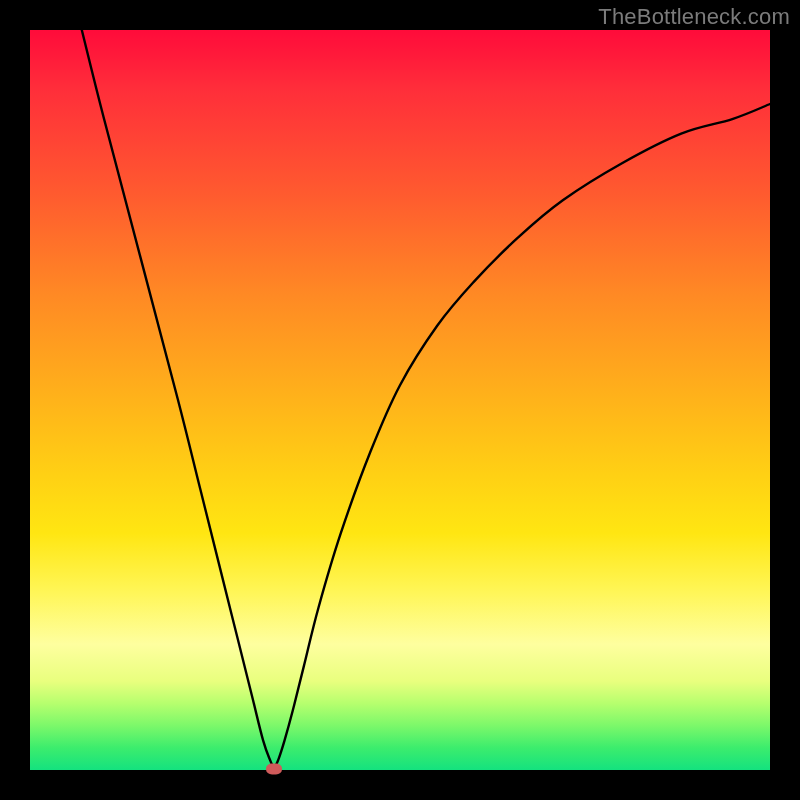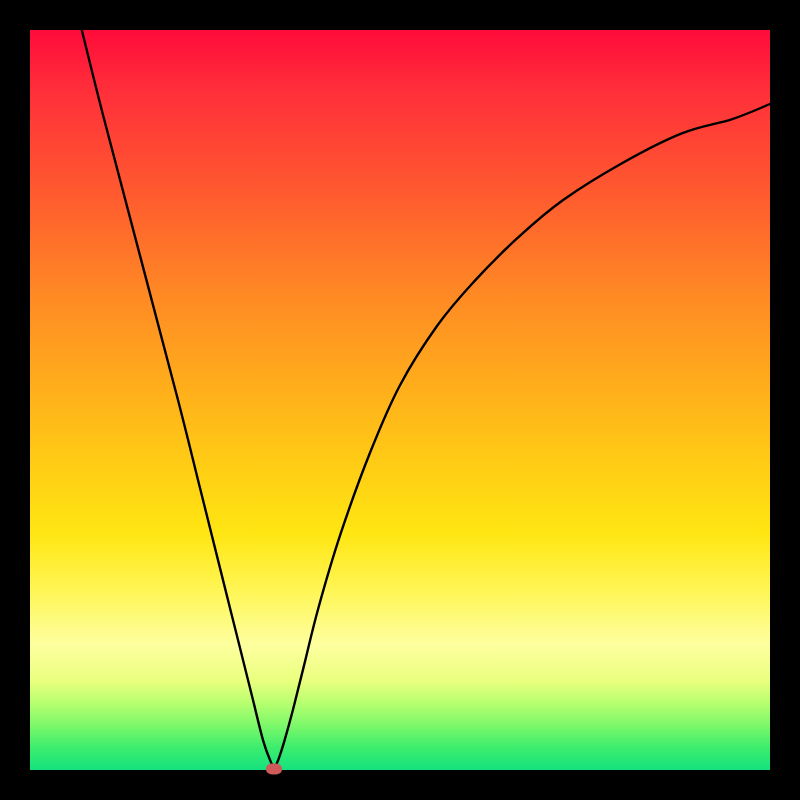--- a/index.html
+++ b/index.html
@@ -73,13 +73,14 @@
 <body>
 
 <div class="frame">
   <div class="plot">
     <svg class="curve" viewBox="0 0 740 740" preserveAspectRatio="none">
       <path id="curve-left" fill="none" stroke="#000" stroke-width="2.4" stroke-linecap="round" stroke-linejoin="round" d="M 51.80 0.00 C 55.80 15.98, 63.34 47.51, 74.00 88.80 C 84.66 130.09, 97.68 178.78, 111.00 229.40 C 124.32 280.02, 137.34 328.71, 148.00 370.00 C 158.66 411.29, 162.21 426.83, 170.20 458.80 C 178.19 490.77, 185.74 520.96, 192.40 547.60 C 199.06 574.24, 201.87 585.49, 207.20 606.80 C 212.53 628.11, 217.34 647.35, 222.00 666.00 C 226.66 684.65, 229.77 698.68, 233.10 710.40 C 236.43 722.12, 238.50 726.06, 240.50 731.12 C 242.50 736.18, 243.53 737.19, 244.20 738.52"></path>
       <path id="curve-right" fill="none" stroke="#000" stroke-width="2.4" stroke-linecap="round" stroke-linejoin="round" d="M 244.20 738.52 C 245.00 736.79, 246.78 733.96, 248.64 728.90 C 250.50 723.84, 252.03 719.06, 254.56 710.40 C 257.09 701.74, 259.24 694.12, 262.70 680.80 C 266.16 667.48, 269.14 655.05, 273.80 636.40 C 278.46 617.75, 281.94 601.18, 288.60 577.20 C 295.26 553.22, 301.48 531.17, 310.80 503.20 C 320.12 475.23, 329.74 448.44, 340.40 421.80 C 351.06 395.16, 358.01 377.84, 370.00 355.20 C 381.99 332.56, 393.68 314.65, 407.00 296.00 C 420.32 277.35, 429.35 267.58, 444.00 251.60 C 458.65 235.62, 472.42 221.85, 488.40 207.20 C 504.38 192.55, 514.15 183.52, 532.80 170.20 C 551.45 156.88, 570.69 145.19, 592.00 133.20 C 613.31 121.21, 631.22 111.59, 651.20 103.60 C 671.18 95.61, 687.02 94.13, 703.00 88.80 C 718.98 83.47, 733.34 76.66, 740.00 74.00"></path>
     </svg>
     <div id="marker" class="marker" style="left: 244.2px; top: 738.52px;"></div>
   </div>
+  <div class="watermark">TheBottleneck.com</div>
 </div>
 
 </body></html>

